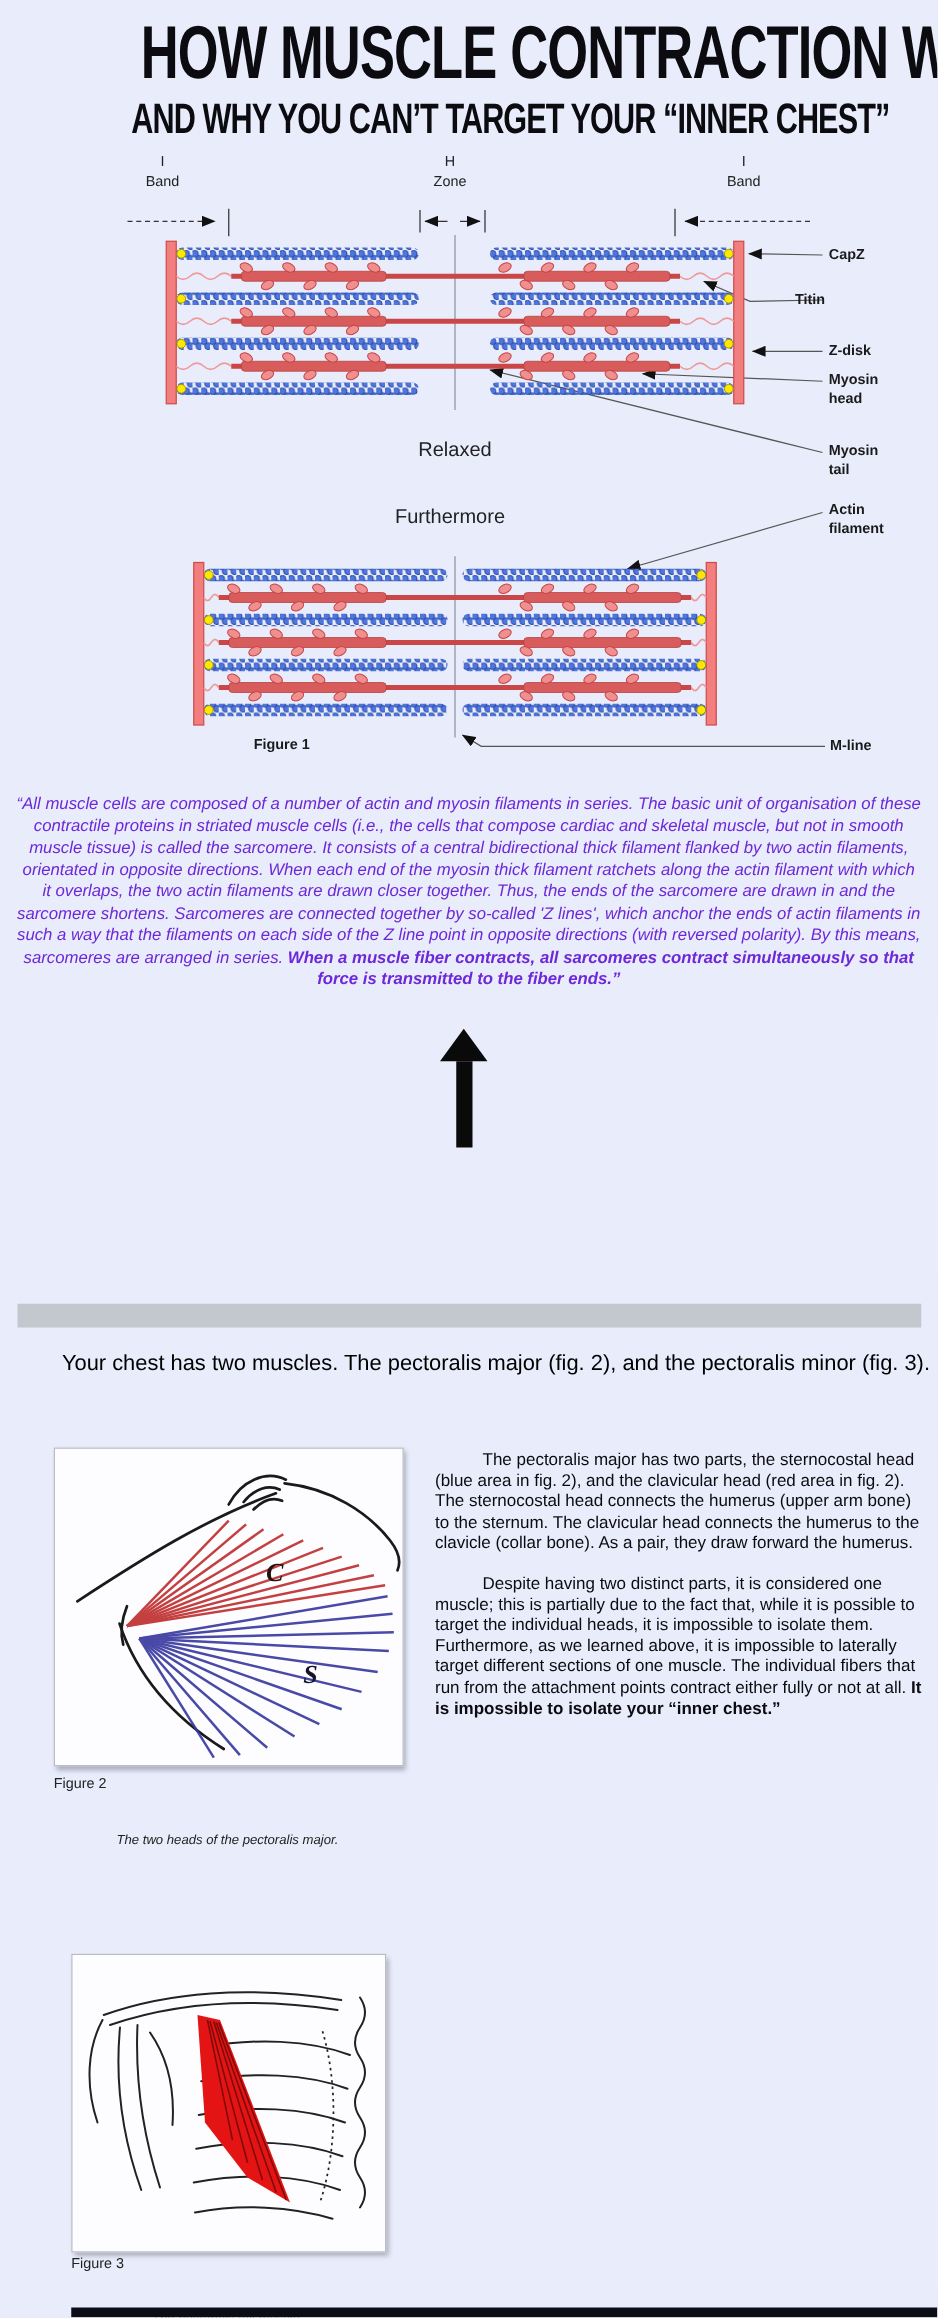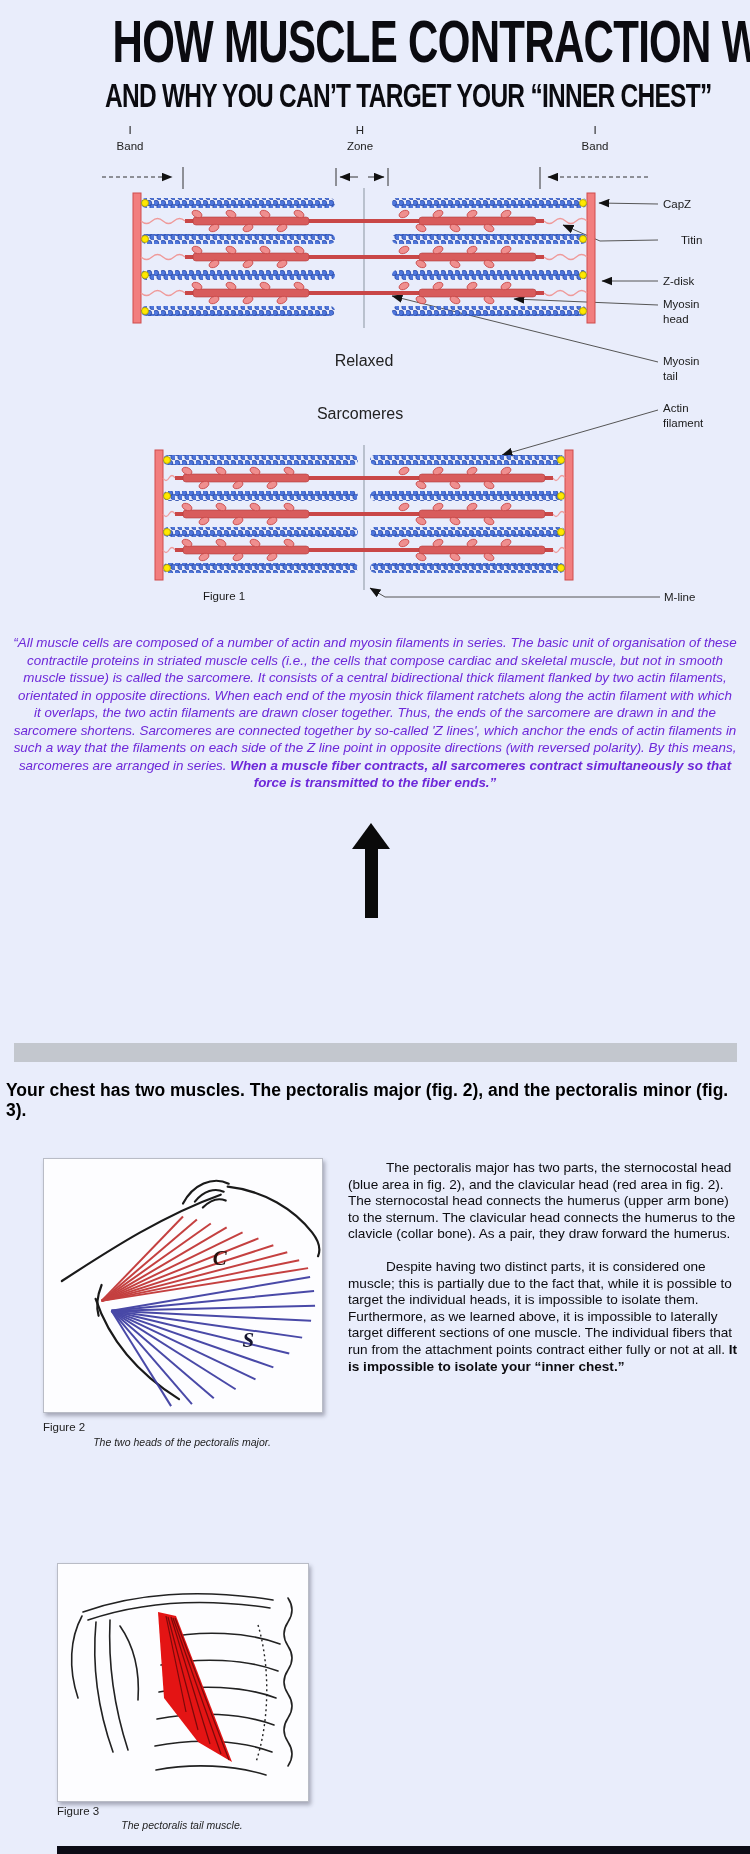--- a/index.html
+++ b/index.html
@@ -10,21 +10,21 @@
   .hdr{position:absolute;left:0;top:10px;width:750px;text-align:center;color:#0b0b10;}
   .title{font-size:60px;line-height:64px;font-weight:800;letter-spacing:-1px;white-space:nowrap;
          transform:scaleX(.70);transform-origin:center;}
   .subtitle{font-size:34px;line-height:38px;font-weight:800;letter-spacing:-1px;white-space:nowrap;
          transform:scaleX(.72);transform-origin:center;margin-top:2px;}
 
   
   #fig1{position:absolute;left:0;top:100px;width:750px;height:522px;}
   #fig1 svg{position:absolute;left:0;top:0;}
   .band{position:absolute;width:60px;text-align:center;font-size:11.5px;line-height:16px;color:#222;top:22px;}
-  .slabel{position:absolute;font-size:11.5px;line-height:15px;color:#1a1a1a;}
+  .slabel{position:absolute;font-size:11.5px;line-height:15px;color:#1a1a1a;font-weight:bold;}
   .dlabel{position:absolute;font-size:16px;color:#222;}
   .center100{width:100px;text-align:center;}
 
   
   .quote{position:absolute;left:13px;top:634px;width:724px;text-align:center;
          font-style:italic;font-size:13.4px;line-height:17.5px;color:#6d28d9;}
   .quote b{font-weight:700;}
 
   
   .bigarrow{position:absolute;left:352px;top:823px;width:38px;}
@@ -34,28 +34,28 @@
 
   
   .layman{position:absolute;left:25px;top:936px;width:700px;text-align:center;
           font-size:22px;line-height:31px;color:#0d0d12;}
   .layman .aside{font-size:14px;}
 
   
   .divider{position:absolute;left:14px;top:1043px;width:723px;height:19px;background:#c3c7ce;}
 
   
-  .intro{position:absolute;left:6px;top:1080px;width:738px;text-align:left;
-         font-size:17.5px;line-height:20px;font-weight:700;color:#000;}
+  .intro{position:absolute;left:6px;top:1080px;width:738px;text-align:right;
+         font-size:17.5px;line-height:20px;font-weight:400;color:#000;}
 
   
   .figbox{position:absolute;background:#fdfdff;border:1px solid #b9bcc6;
           box-shadow:2px 3px 4px rgba(40,40,60,.35);}
   .figcap{position:absolute;font-size:11.5px;color:#222;}
-  .figcap-sub{position:absolute;text-align:center;font-size:10.5px;font-style:italic;color:#222;}
+  .figcap-sub{position:absolute;text-align:center;font-size:10.5px;font-style:italic;color:#222;margin-top:30px;}
 
   
   .fpara{position:absolute;left:348px;width:394px;font-size:13.6px;line-height:16.6px;color:#0c0c10;
          text-align:left;}
   .fpara p{margin:0 0 16px 0;text-indent:38px;}
   .fpara b{font-weight:700;}
 
   .botbar{position:absolute;left:57px;top:1846px;width:693px;height:8px;background:#0c0c16;}
 </style>
 </head>
@@ -269,25 +269,25 @@
     <div class="band" style="left:330px">
       <div>H</div>
       <div>Zone</div>
     </div>
     <div class="band" style="left:565px">
       <div>I</div>
       <div>Band</div>
     </div>
 
     <div class="dlabel center100" style="left:314px;top:252px">Relaxed</div>
-    <div class="dlabel center100" style="left:310px;top:305px">Sarcomeres</div>
+    <div class="dlabel center100" style="left:310px;top:305px">Furthermore</div>
     <div class="slabel" style="left:203px;top:489px">Figure 1</div>
 
     <div class="slabel" style="left:663px;top:97px">CapZ</div>
-    <div class="slabel" style="left:681px;top:133px">Titin</div>
+    <div class="slabel" style="left:636px;top:133px">Titin</div>
     <div class="slabel" style="left:663px;top:174px">Z-disk</div>
     <div class="slabel" style="left:663px;top:197px;width:52px">Myosin head</div>
     <div class="slabel" style="left:663px;top:254px;width:52px">Myosin tail</div>
     <div class="slabel" style="left:663px;top:301px;width:60px">Actin filament</div>
     <div class="slabel" style="left:664px;top:490px">M-line</div>
   </div>
 
   <div class="quote"><span>“All muscle cells are composed of a number of actin and myosin filaments in series. The basic unit of organisation of these contractile proteins in striated muscle cells (i.e., the cells that compose cardiac and skeletal muscle, but not in smooth muscle tissue) is called the sarcomere. It consists of a central bidirectional thick filament flanked by two actin filaments, orientated in opposite directions. When each end of the myosin thick filament ratchets along the actin filament with which it overlaps, the two actin filaments are drawn closer together. Thus, the ends of the sarcomere are drawn in and the sarcomere shortens. Sarcomeres are connected together by so-called 'Z lines', which anchor the ends of actin filaments in such a way that the filaments on each side of the Z line point in opposite directions (with reversed polarity). By this means, sarcomeres are arranged in series. </span><b>When a muscle fiber contracts, all sarcomeres contract simultaneously so that force is transmitted to the fiber ends.”</b></div>
 
   <div class="bigarrow">

